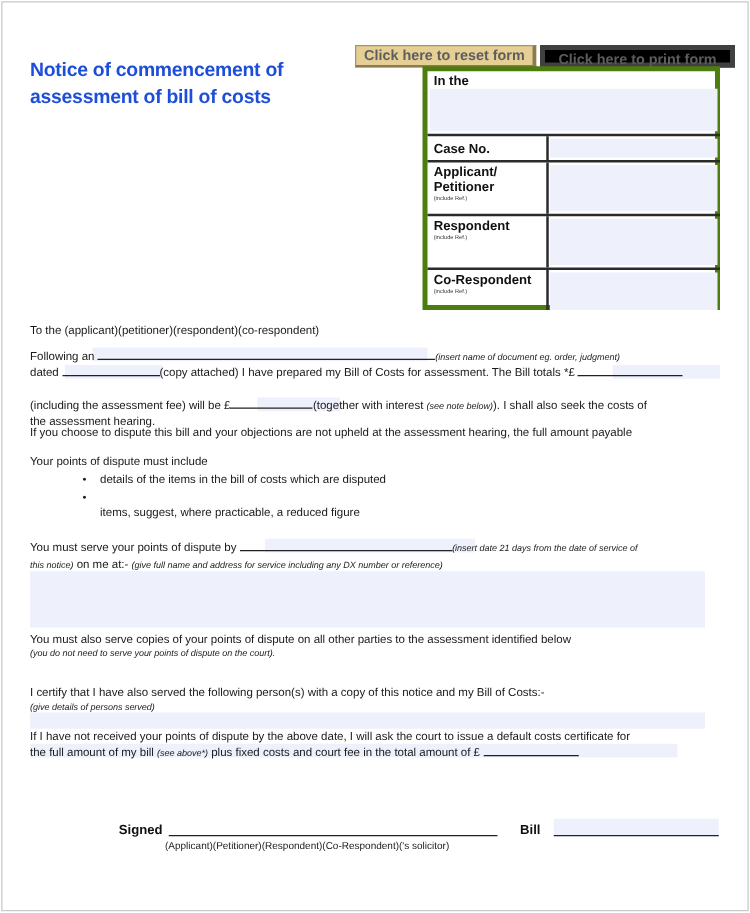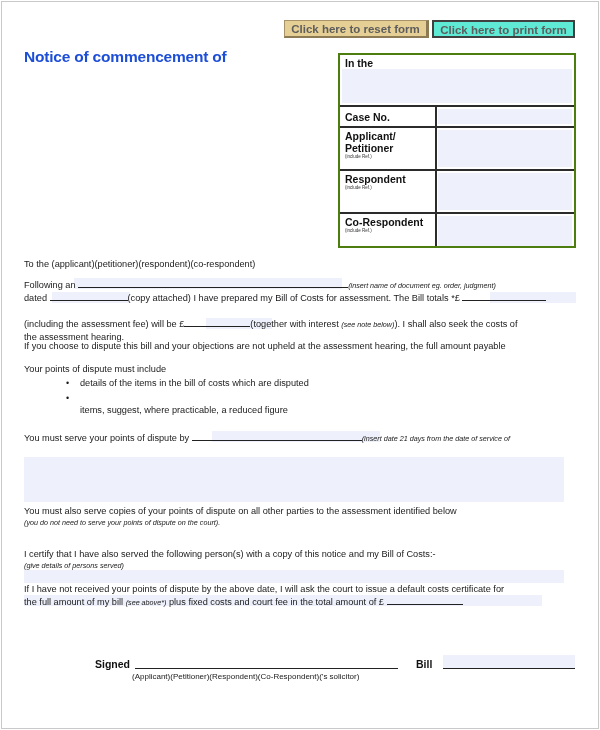--- a/index.html
+++ b/index.html
@@ -1,42 +1,43 @@
 <!DOCTYPE html>
 <html><head>
 <meta charset="utf-8">
 <style>
   * { box-sizing: border-box; margin: 0; padding: 0; }
   html, body { width: 600px; height: 730px; background: #ffffff; overflow: hidden; }
   body { font-family: "Liberation Sans", sans-serif; color: #1a1a1a; position: relative; }
   .page { position: absolute; left: 1px; top: 1px; width: 598px; height: 728px; border: 1px solid #c9c9c9; background: #fff; }
   .title { position: absolute; left: 22px; top: 44px; font-size: 15.5px; font-weight: bold; line-height: 21px; color: #1d4ed8; letter-spacing: -0.2px; }
-  .btn { position: absolute; top: 18px; height: 18px; font-size: 11.5px; font-weight: bold; color: #5d5d5d; line-height: 16px; text-align: center; border: 1px solid #a8926a; cursor: pointer; }
+  .btn { position: absolute; top: 34px; height: 18px; font-size: 11.5px; font-weight: bold; color: #5d5d5d; line-height: 16px; text-align: center; border: 1px solid #a8926a; cursor: pointer; }
   .btn-reset { left: 282px; width: 145px; background: #e6cf95; border-right: 3px solid #8c7a55; border-bottom: 2px solid #8c7a55; }
-  .btn-print { left: 430px; width: 143px; background: #5eead4; border: 2px solid #404040; }
-  .box { position: absolute; left: 336px; top: 51px; width: 238px; height: 195px; border: 2px solid #4d7c0f; }
+  .btn-print { left: 430px; width: 156px; background: #000000; border: 4px solid #404040; }
+  .box { position: absolute; left: 336px; top: 51px; width: 238px; height: 195px; border: 4px solid #4d7c0f; }
   .row { position: absolute; left: 0; width: 234px; border-bottom: 2px solid #2b2b2b; }
   .row .lbl { position: absolute; left: 5px; top: 2px; font-size: 10.5px; font-weight: bold; line-height: 12px; color: #111; }
   .row .sub { display: block; font-size: 4.5px; font-weight: normal; line-height: 6px; color: #333; }
   .row .field { position: absolute; background: #eef1fb; }
   .row .vdiv { position: absolute; left: 95px; top: 0; bottom: 0; border-left: 2px solid #2b2b2b; }
   .body-text { position: absolute; left: 22px; font-size: 9.2px; line-height: 12.6px; color: #1a1a1a; white-space: nowrap; }
   .ital { font-style: italic; font-size: 7.2px; }
   .uline { display: inline-block; border-bottom: 1px solid #222; vertical-align: baseline; height: 9px; }
   .fill { position: absolute; background: #eef1fb; }
   .bullet { position: absolute; left: 64px; font-size: 9px; }
   .signed-lbl { position: absolute; font-size: 10.5px; font-weight: bold; color: #111; }
 </style>
 </head>
 <body>
 
 <div class="page">
 
   <div class="title">
     <div>Notice of commencement of</div>
+    <div>assessment of bill of costs</div>
   </div>
 
   <div class="btn btn-reset">Click here to reset form</div>
   <div class="btn btn-print">Click here to print form</div>
 
   <div class="box">
     <div class="row" style="top:0;height:52px;">
       <div class="lbl">In the</div>
       <div class="field" style="left:2px;top:14px;width:230px;height:34px;"></div>
     </div>
@@ -100,20 +101,23 @@
   <div class="bullet" style="top:376px;">•</div>
   <div class="body-text" style="left:78px;top:375px;">details of the items in the bill of costs which are disputed</div>
   <div class="bullet" style="top:391px;">•</div>
   <div class="body-text" style="left:78px;top:402px;">items, suggest, where practicable, a reduced figure</div>
 
   <div class="fill" style="left:210px;top:429px;width:168px;height:11px;"></div>
   <div class="body-text" style="top:430px;">
     <span>You must serve your points of dispute by</span>
     <span class="uline" style="width:170px;"></span><span class="ital">(insert date 21 days from the date of service of</span>
   </div>
+  <div class="body-text" style="top:443px;">
+    <span class="ital">this notice)</span><span> on me at:- </span><span class="ital">(give full name and address for service including any DX number or reference)</span>
+  </div>
   <div class="fill" style="left:22px;top:455px;width:540px;height:45px;"></div>
 
   <div class="body-text" style="top:503px;">You must also serve copies of your points of dispute on all other parties to the assessment identified below</div>
   <div class="body-text ital" style="top:515px;">(you do not need to serve your points of dispute on the court).</div>
 
   <div class="body-text" style="top:546px;">I certify that I have also served the following person(s) with a copy of this notice and my Bill of Costs:-</div>
   <div class="body-text ital" style="top:558px;">(give details of persons served)</div>
   <div class="fill" style="left:22px;top:568px;width:540px;height:13px;"></div>
 
   <div class="body-text" style="top:581px;">If I have not received your points of dispute by  the above date, I will ask the court to issue a default costs certificate for</div>

